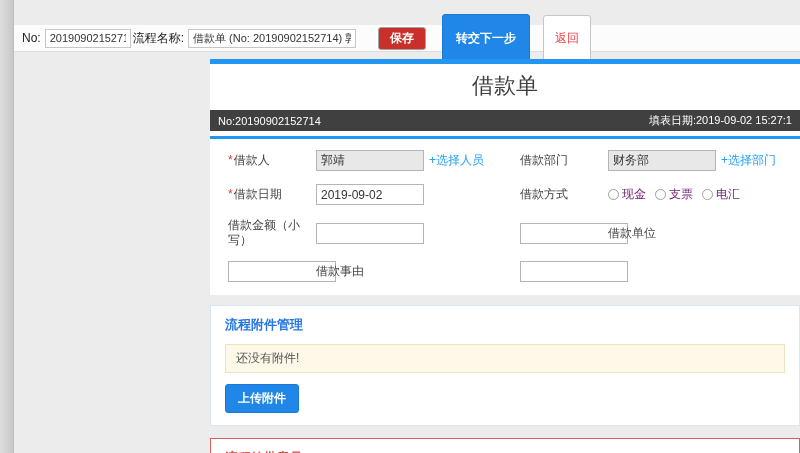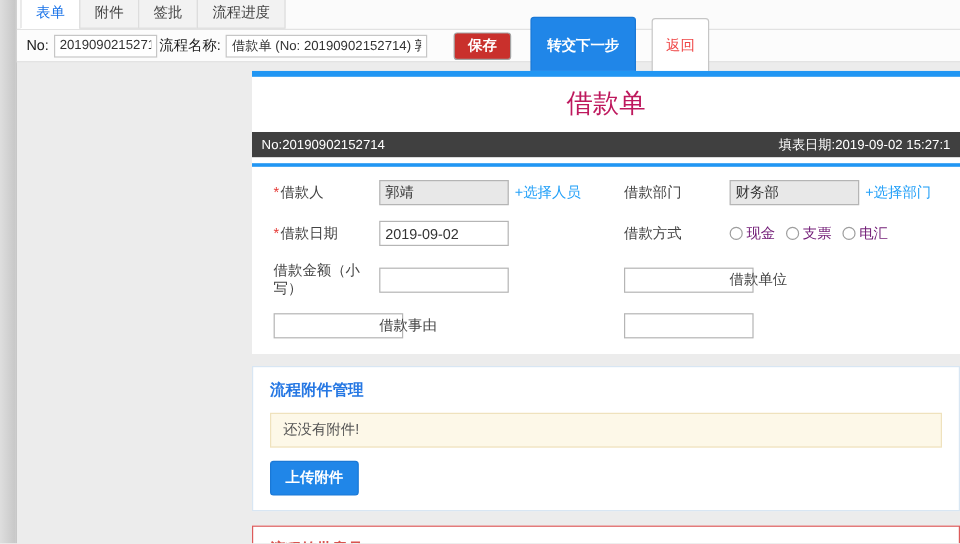--- a/index.html
+++ b/index.html
@@ -17,21 +17,21 @@
   .t-input{height:19px;border:1px solid #c6c6c6;font-size:11px;padding:1px 4px;color:#333;background:#fff;}
   .no-input{width:86px;}
   .pname-input{width:168px;}
   .btn{font-size:12px;border-radius:3px;cursor:pointer;line-height:15px;}
   .btn-save{margin-left:22px;background:#c9302c;border:1px solid #a3a3a3;color:#fff;font-weight:bold;padding:3px 11px;}
   .btn-next{margin-left:16px;background:#2086e8;border:1px solid #1a78d6;color:#fff;font-weight:bold;padding:16px 13px;}
   .btn-back{margin-left:13px;background:#fff;border:1px solid #c6c6c6;color:#ef4444;padding:15px 11px;}
   
   .content{position:absolute;left:210px;top:59px;right:0;bottom:0;overflow:hidden;}
   .main-panel{background:#fff;border-top:5px solid #2196f3;}
-  .form-title{text-align:center;color:#be185d;font-size:22px;padding:7px 0 9px;}
+  .form-title{text-align:center;color:#404040;font-size:22px;padding:7px 0 9px;}
   .meta-bar{display:flex;justify-content:space-between;align-items:center;background:#404040;color:#fff;font-size:11px;padding:3px 8px;}
   .blue-rule{height:3px;background:#2196f3;margin-top:5px;}
   .form-grid{display:grid;grid-template-columns:80px 196px 80px auto;column-gap:8px;row-gap:13px;padding:11px 6px 13px 18px;align-items:center;}
   .f-label{font-size:12px;color:#444;line-height:15px;}
   .req{color:#e53935;margin-right:1px;}
   .f-field{display:flex;align-items:center;gap:5px;}
   .f-input{width:108px;height:21px;border:1px solid #b5b5b5;font-size:12px;padding:1px 4px;background:#fff;color:#333;}
   .f-input.ro{background:#e8e8e8;}
   .link{color:#23a0f8;font-size:12px;cursor:pointer;text-decoration:none;white-space:nowrap;}
   .radios{gap:9px;}
@@ -46,26 +46,20 @@
   
   .approval-panel{margin-top:12px;background:#fff;border:1px solid #dd5b5b;padding:10px 14px 16px;}
   .approval-title{color:#d9534f;font-size:13px;font-weight:bold;}
 </style>
 </head>
 <body>
 
 <div class="screen">
   <div class="left-strip"></div>
 
-  <div class="topbar">
-    <div class="tab active">表单</div>
-    <div class="tab">附件</div>
-    <div class="tab">签批</div>
-    <div class="tab">流程进度</div>
-  </div>
 
   <div class="toolbar">
     <span class="t-label">No:</span>
     <input class="t-input no-input" value="20190902152714" style="">
     <span class="t-label">流程名称:</span>
     <input class="t-input pname-input" value="借款单 (No: 20190902152714) 郭靖" style="">
     <button class="btn btn-save">保存</button>
     <button class="btn btn-next">转交下一步</button>
     <button class="btn btn-back">返回</button>
   </div>

